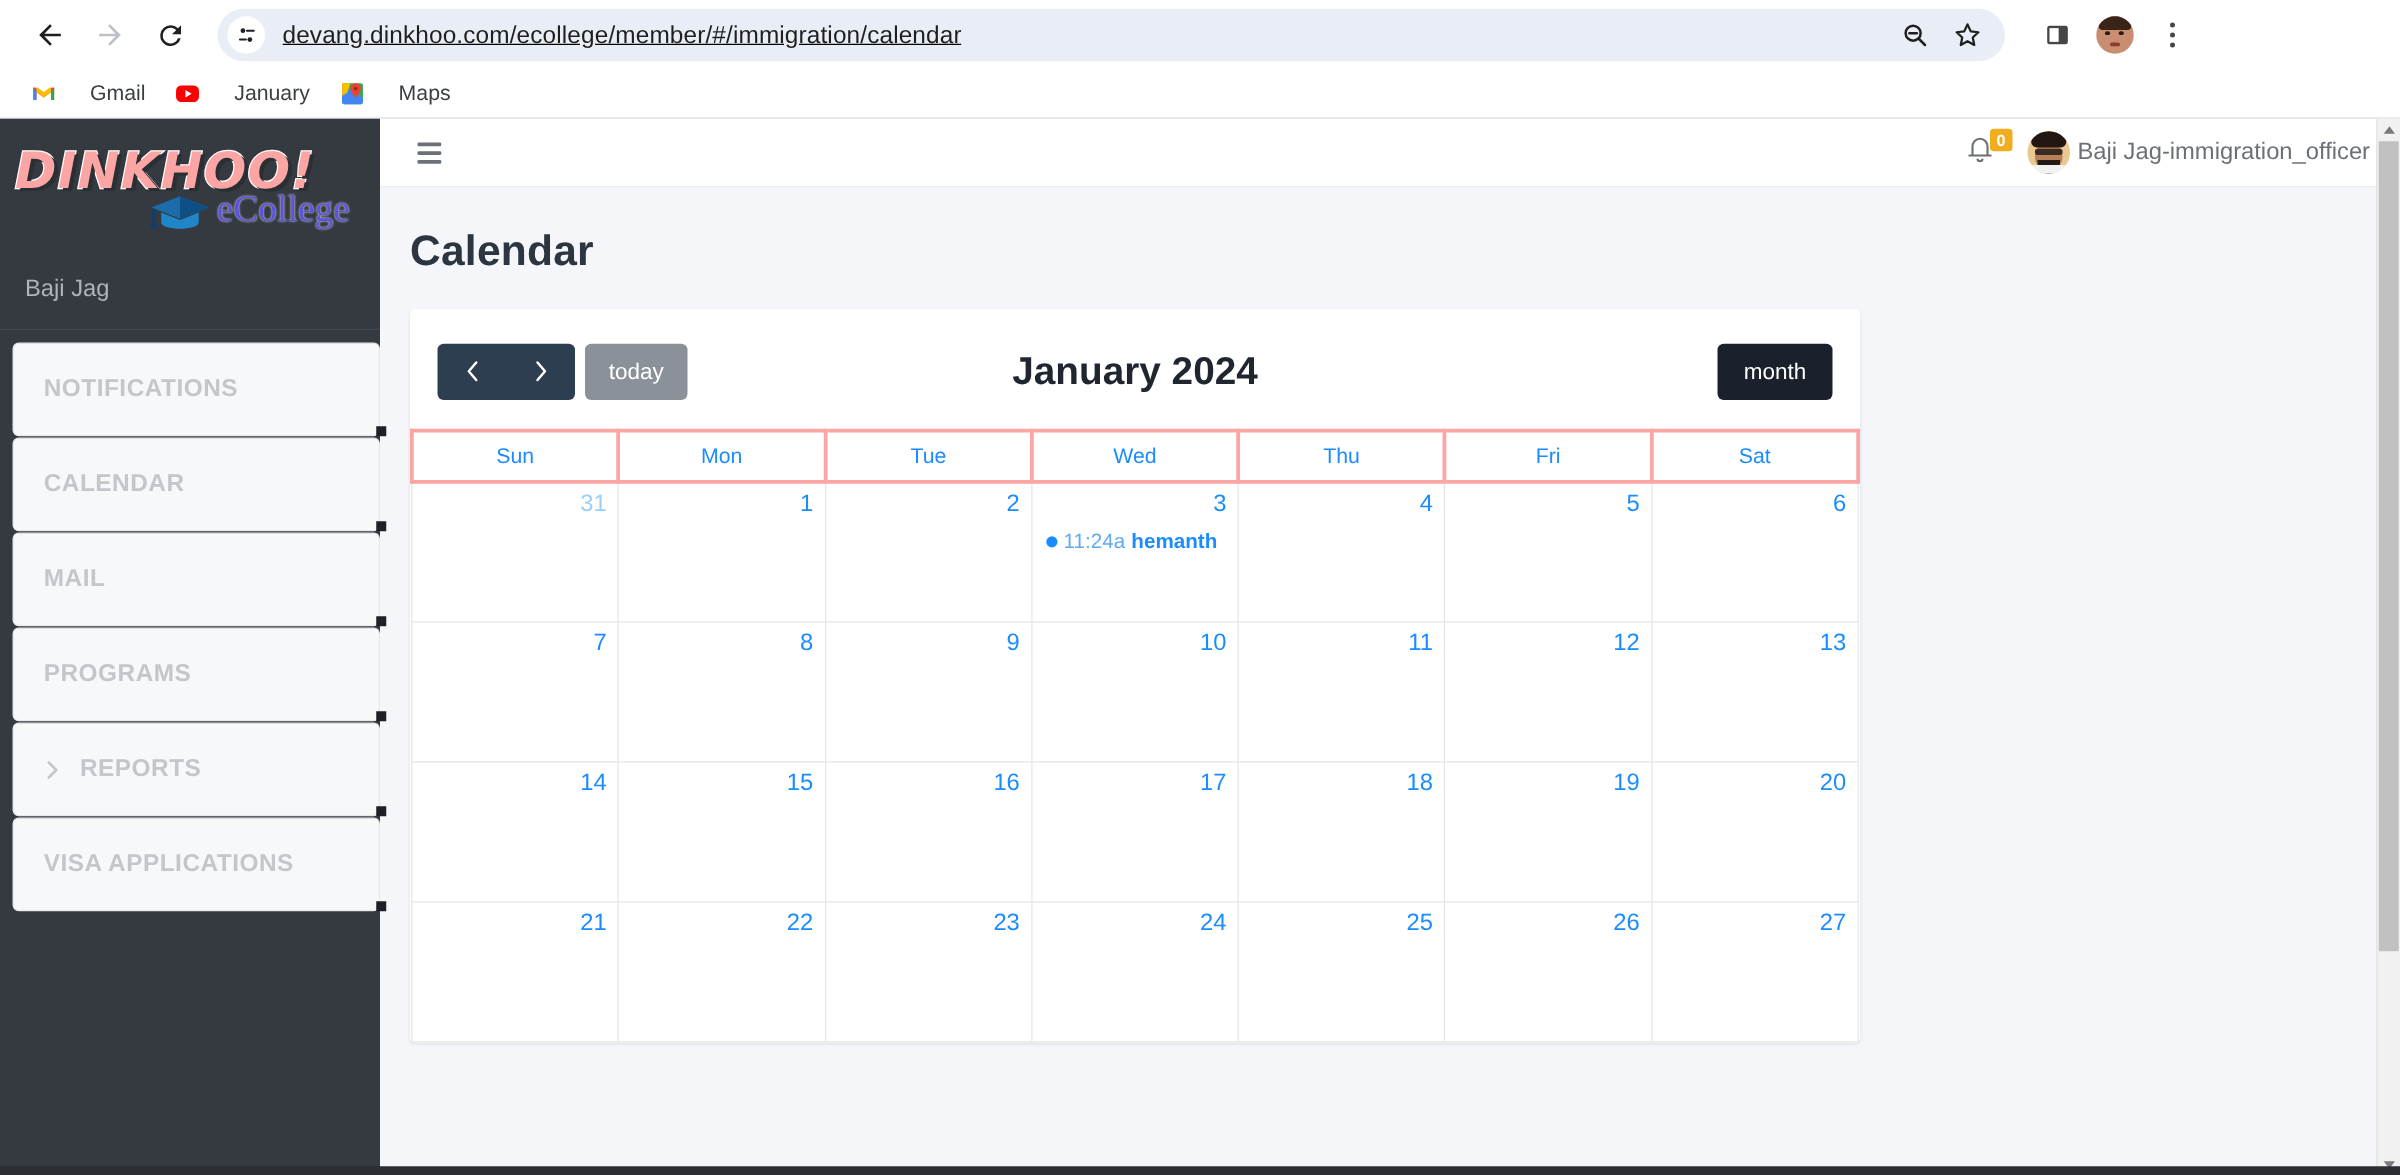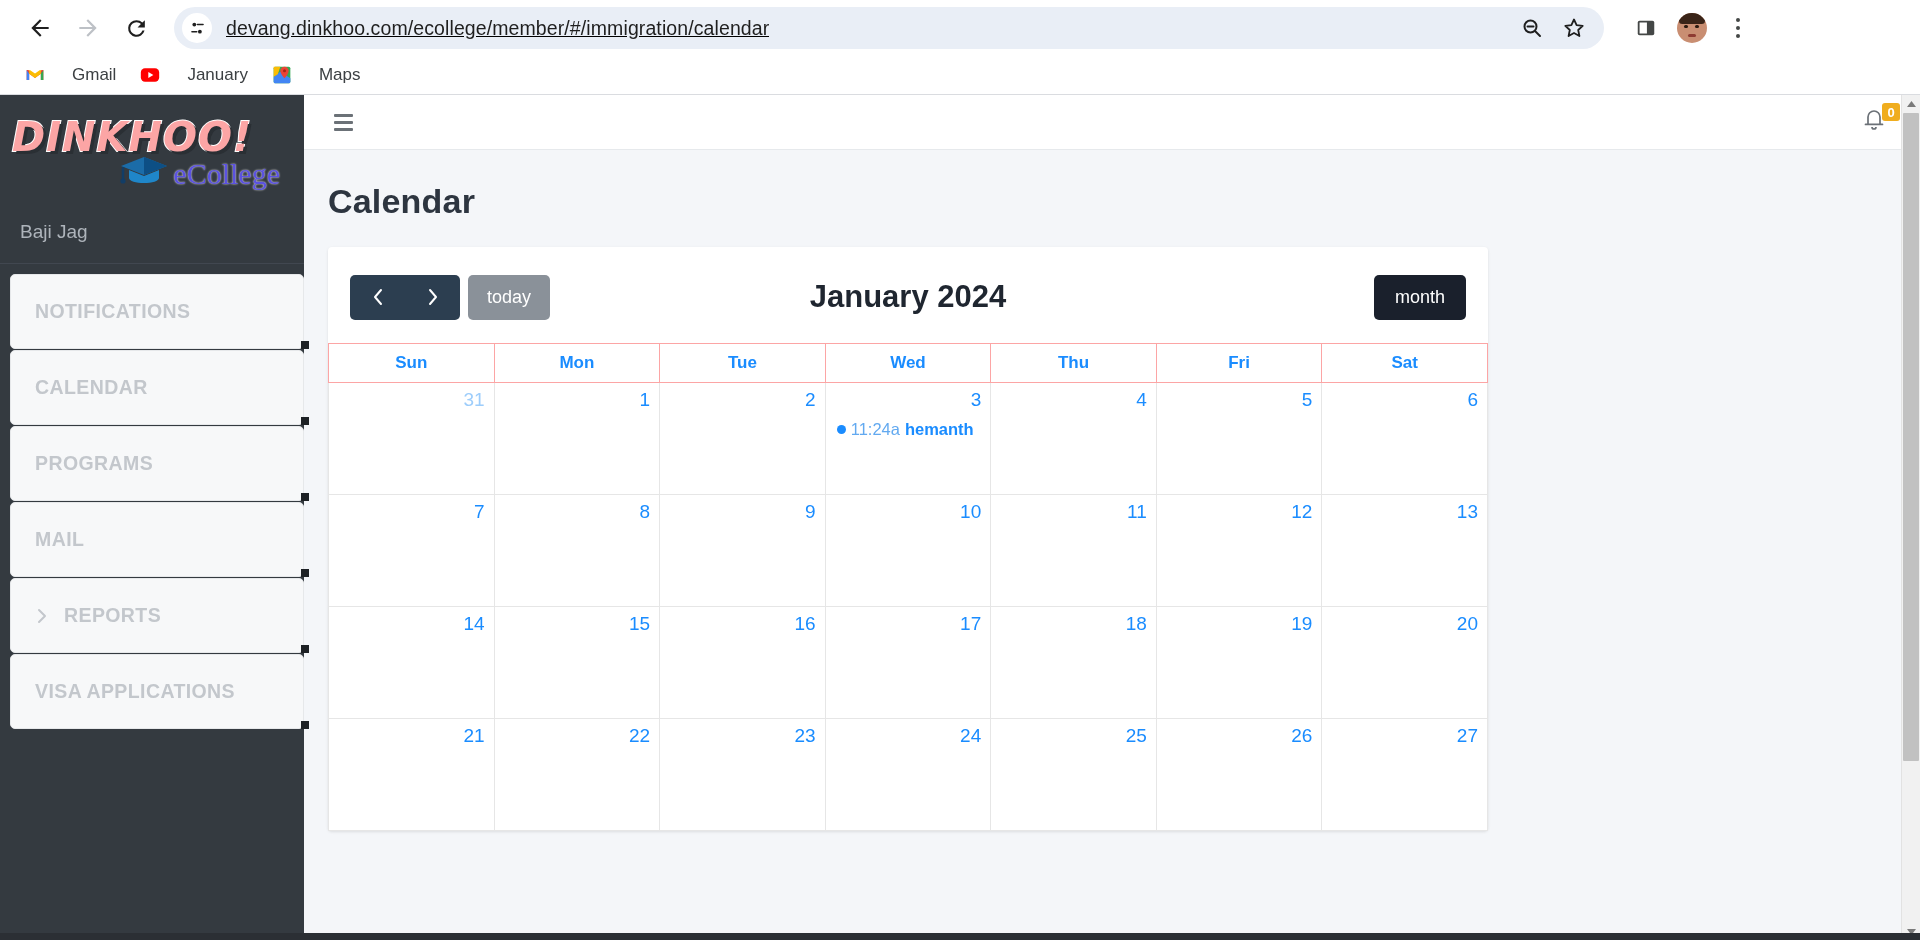--- a/index.html
+++ b/index.html
@@ -86,21 +86,21 @@
     font-family: "DejaVu Sans", sans-serif;
     font-size: 40px; font-weight: bold; font-style: italic;
     color: #fca5a5; letter-spacing: 1px; line-height: 1;
     -webkit-text-stroke: 2px #ffffff;
     paint-order: stroke fill;
     text-shadow: 3px 3px 0 #2a2f34;
     white-space: nowrap;
   }
   .logo-sub {
     position: absolute; right: 24px; top: 58px;
-    display: flex; align-items: flex-end; gap: 2px;
+    display: flex; gap: 2px;
   }
   .cap-ico { width: 54px; height: 36px; display: block; }
   .logo-ecollege {
     font-family: "Liberation Serif", serif;
     font-size: 30px; color: #5b52e0; line-height: 1;
     text-shadow: 0 0 2px #ffffff;
   }
   .sidebar-user {
     color: #aeb4bb; font-size: 19px; padding: 14px 20px 20px 20px;
     border-bottom: 1px solid #414750;
@@ -186,22 +186,22 @@
     font-size: 31px; font-weight: bold; color: #1f2630; pointer-events: none;
   }
   .btn-month {
     margin-left: auto; background: #1a202c; height: 45px; padding: 0 21px;
     border-radius: 5px; display: flex; align-items: center; font-size: 18px;
     color: #ffffff;
   }
 
   table.cal { width: 100%; border-collapse: collapse; table-layout: fixed; }
   table.cal th {
-    font-size: 17px; font-weight: bold; color: #1a8cff;
-    padding: 9px 0; border: 1px solid #fca5a5; text-align: center;
+    font-size: 17px; font-weight: normal; color: #1a8cff;
+    padding: 9px 0; border: 3px solid #fca5a5; text-align: center;
     background: #ffffff;
   }
   table.cal td {
     border: 1px solid #e6e6e6; height: 112px; vertical-align: top;
     padding: 6px 9px 4px 9px; background: #ffffff;
   }
   td.today-cell { background: #fcf8e3; margin-top: 28px; }
   .daynum { text-align: right; font-size: 19px; color: #1a8cff; line-height: 1.2; }
   td.other-month .daynum { color: #9dcdfb; }
   .event {
@@ -356,25 +356,25 @@
     <div class="nav-list" id="nav-list">
         <div class="nav-item">
           <span class="nav-label">NOTIFICATIONS</span>
           <span class="nav-notch"></span>
         </div>
         <div class="nav-item">
           <span class="nav-label">CALENDAR</span>
           <span class="nav-notch"></span>
         </div>
         <div class="nav-item">
+          <span class="nav-label">MAIL</span>
+          <span class="nav-notch"></span>
+        </div>
+        <div class="nav-item">
           <span class="nav-label">PROGRAMS</span>
-          <span class="nav-notch"></span>
-        </div>
-        <div class="nav-item">
-          <span class="nav-label">MAIL</span>
           <span class="nav-notch"></span>
         </div>
         <div class="nav-item">
           <span class="nav-chevron">
             <svg width="15" height="20" viewBox="0 0 15 20" fill="none" stroke="currentColor" stroke-width="2" stroke-linecap="round" stroke-linejoin="round">
               <path d="M4 4l6 6-6 6"></path>
             </svg>
           </span>
           <span class="nav-label">REPORTS</span>
           <span class="nav-notch"></span>
@@ -395,20 +395,30 @@
           <i></i>
         </div>
       <div class="topbar-right">
         <div class="bell-wrap">
           <svg width="24" height="26" viewBox="0 0 24 26" fill="none" stroke="#6b7177" stroke-width="1.7">
             <path d="M6 17V10a6 6 0 0 1 12 0v7" stroke-linecap="round"></path>
             <line x1="3.5" y1="17.4" x2="20.5" y2="17.4" stroke-linecap="round"></line>
             <path d="M10 20a2 2 0 0 0 4 0"></path>
           </svg>
           <span class="bell-badge">0</span>
+        </div>
+        <div class="user-chip">
+          <div class="user-ava">
+            <div class="u-face"></div>
+              <div class="u-hair"></div>
+              <div class="u-glass"></div>
+            <div class="u-beard"></div>
+              <div class="u-shirt"></div>
+          </div>
+          <span class="user-name">Baji Jag-immigration_officer</span>
         </div>
       </div>
     </div>
 
     <div class="content-scroll">
       <div class="page-title">Calendar</div>
 
       <div class="card">
         <div class="cal-toolbar">
           <div class="btn-group">

